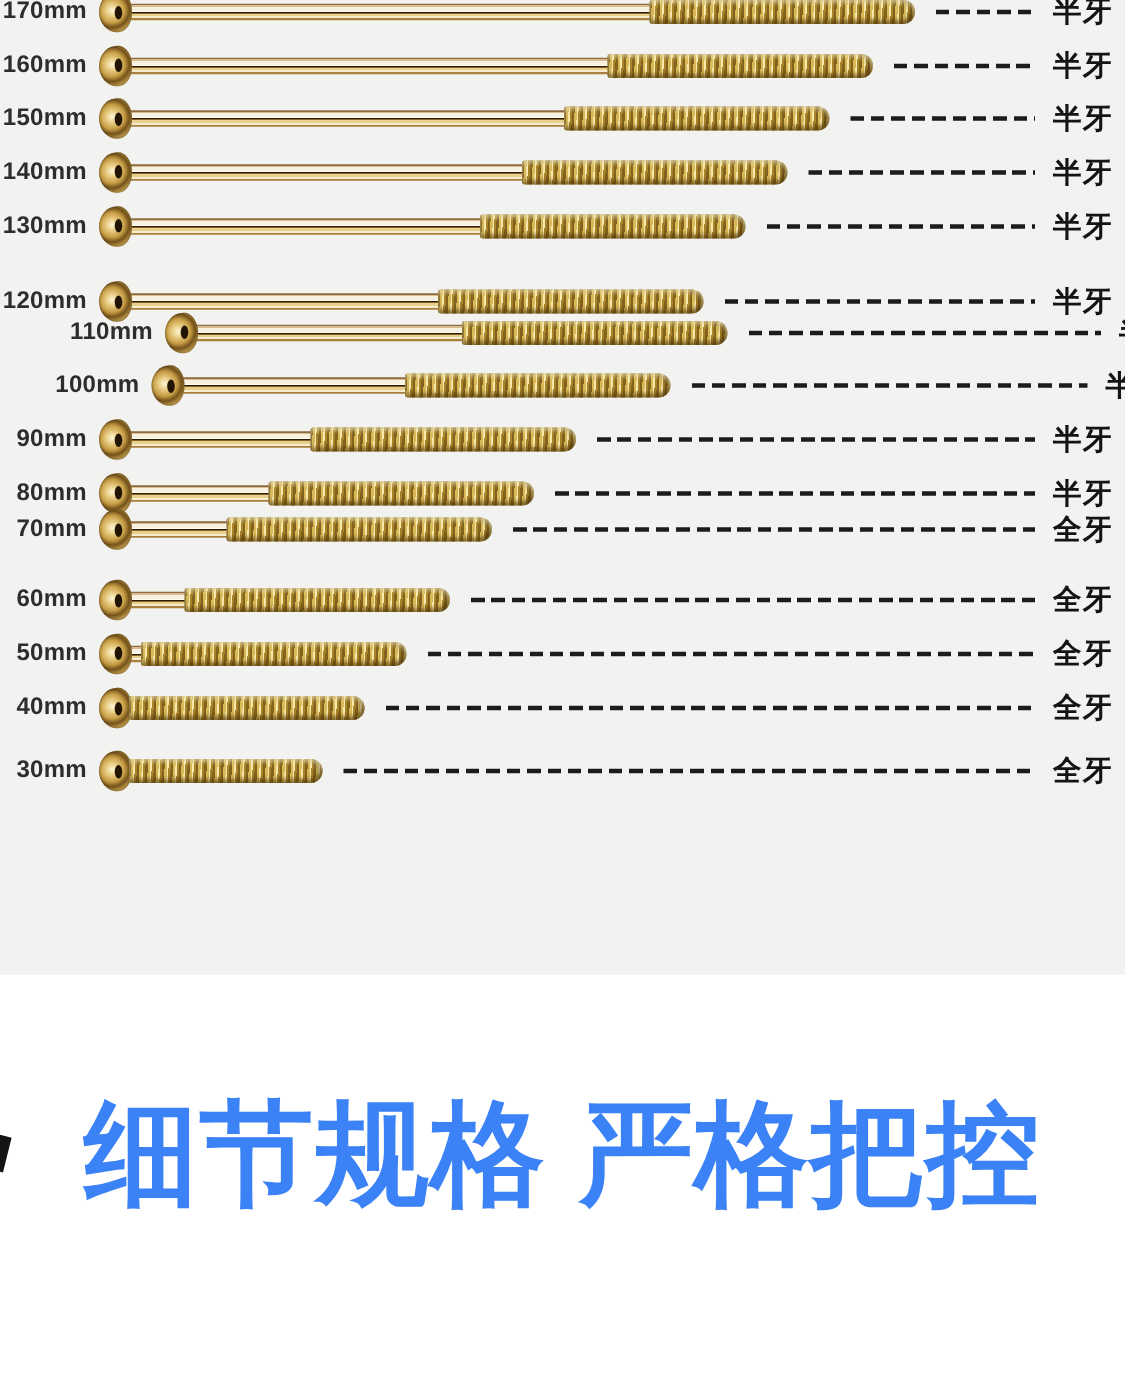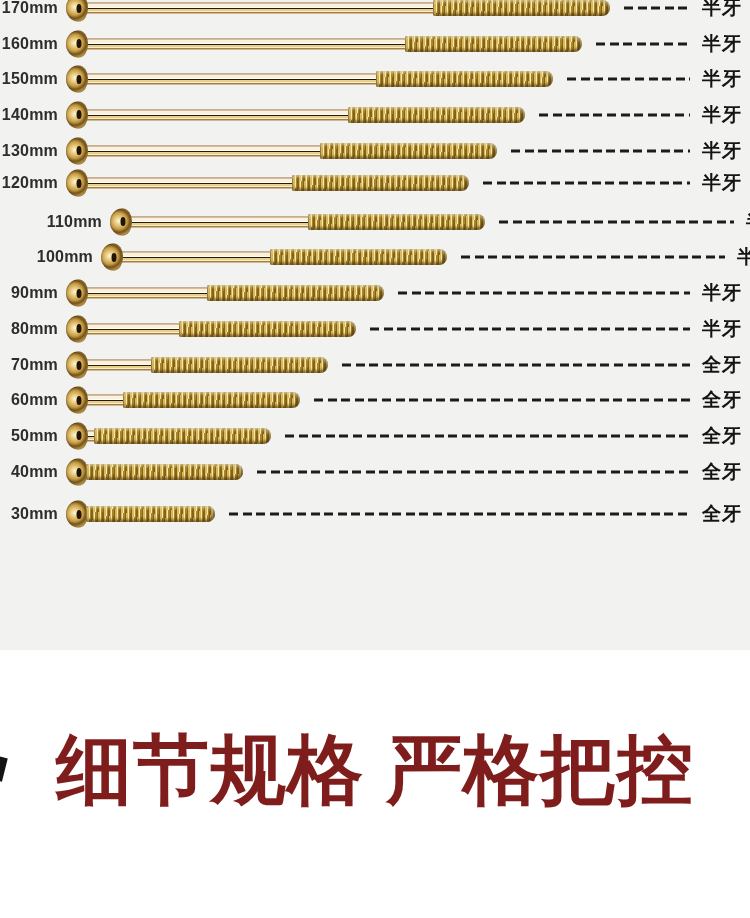--- a/index.html
+++ b/index.html
@@ -75,21 +75,21 @@
   }
   
   .footer{position:absolute;left:0;top:650px;width:750px;height:268px;background:#ffffff;}
   .edge-mark{
     position:absolute;left:-4px;top:107px;width:9px;height:24px;
     background:#141414;transform:rotate(14deg);
   }
   .heading{
     position:absolute;left:0;top:82px;width:750px;
     text-align:center;
-    font-size:76px;font-weight:900;color:#7f1d1d;
+    font-size:76px;font-weight:900;color:#3b82f6;
     letter-spacing:1px;line-height:1.0;white-space:nowrap;
   }
   .subheading{
     position:absolute;left:0;top:176px;width:750px;
     text-align:center;
     font-size:30px;font-weight:600;color:#161616;letter-spacing:1px;
     white-space:nowrap;
   }
 </style>
 </head>
@@ -131,21 +131,21 @@
     <div class="thread-type">半牙</div>
   </div>
       <div class="row" style="top: 132.56px;">
     <div class="size-label">130mm</div>
     <div class="screw-shank" style="left: 84px; width: 238px;"></div>
     <div class="screw-head"></div>
     <div class="screw-thread" style="left: 320px; width: 177px;"></div>
     <div class="dash-line" style="left: 511px; width: 179px;"></div>
     <div class="thread-type">半牙</div>
   </div>
-      <div class="row" style="top: 165px;">
+      <div class="row" style="top: 183px;">
     <div class="size-label">120mm</div>
     <div class="screw-shank" style="left: 84px; width: 209.8px;"></div>
     <div class="screw-head"></div>
     <div class="screw-thread" style="left: 291.8px; width: 177px;"></div>
     <div class="dash-line" style="left: 482.8px; width: 207.2px;"></div>
     <div class="thread-type">半牙</div>
   </div>
       <div class="row" style="top: 203.84px; margin-left: 44px;">
     <div class="size-label">110mm</div>
     <div class="screw-shank" style="left: 84px; width: 181.6px;"></div>
@@ -171,21 +171,21 @@
     <div class="thread-type">半牙</div>
   </div>
       <div class="row" style="top: 310.76px;">
     <div class="size-label">80mm</div>
     <div class="screw-shank" style="left: 84px; width: 97px;"></div>
     <div class="screw-head"></div>
     <div class="screw-thread" style="left: 179px; width: 177px;"></div>
     <div class="dash-line" style="left: 370px; width: 320px;"></div>
     <div class="thread-type">半牙</div>
   </div>
-      <div class="row" style="top: 347px;">
+      <div class="row" style="top: 335px;">
     <div class="size-label">70mm</div>
     <div class="screw-shank" style="left: 84px; width: 68.8px;"></div>
     <div class="screw-head"></div>
     <div class="screw-thread" style="left: 150.8px; width: 177px;"></div>
     <div class="dash-line" style="left: 341.8px; width: 348.2px;"></div>
     <div class="thread-type">全牙</div>
   </div>
       <div class="row" style="top: 382.04px;">
     <div class="size-label">60mm</div>
     <div class="screw-shank" style="left: 84px; width: 40.6px;"></div>

